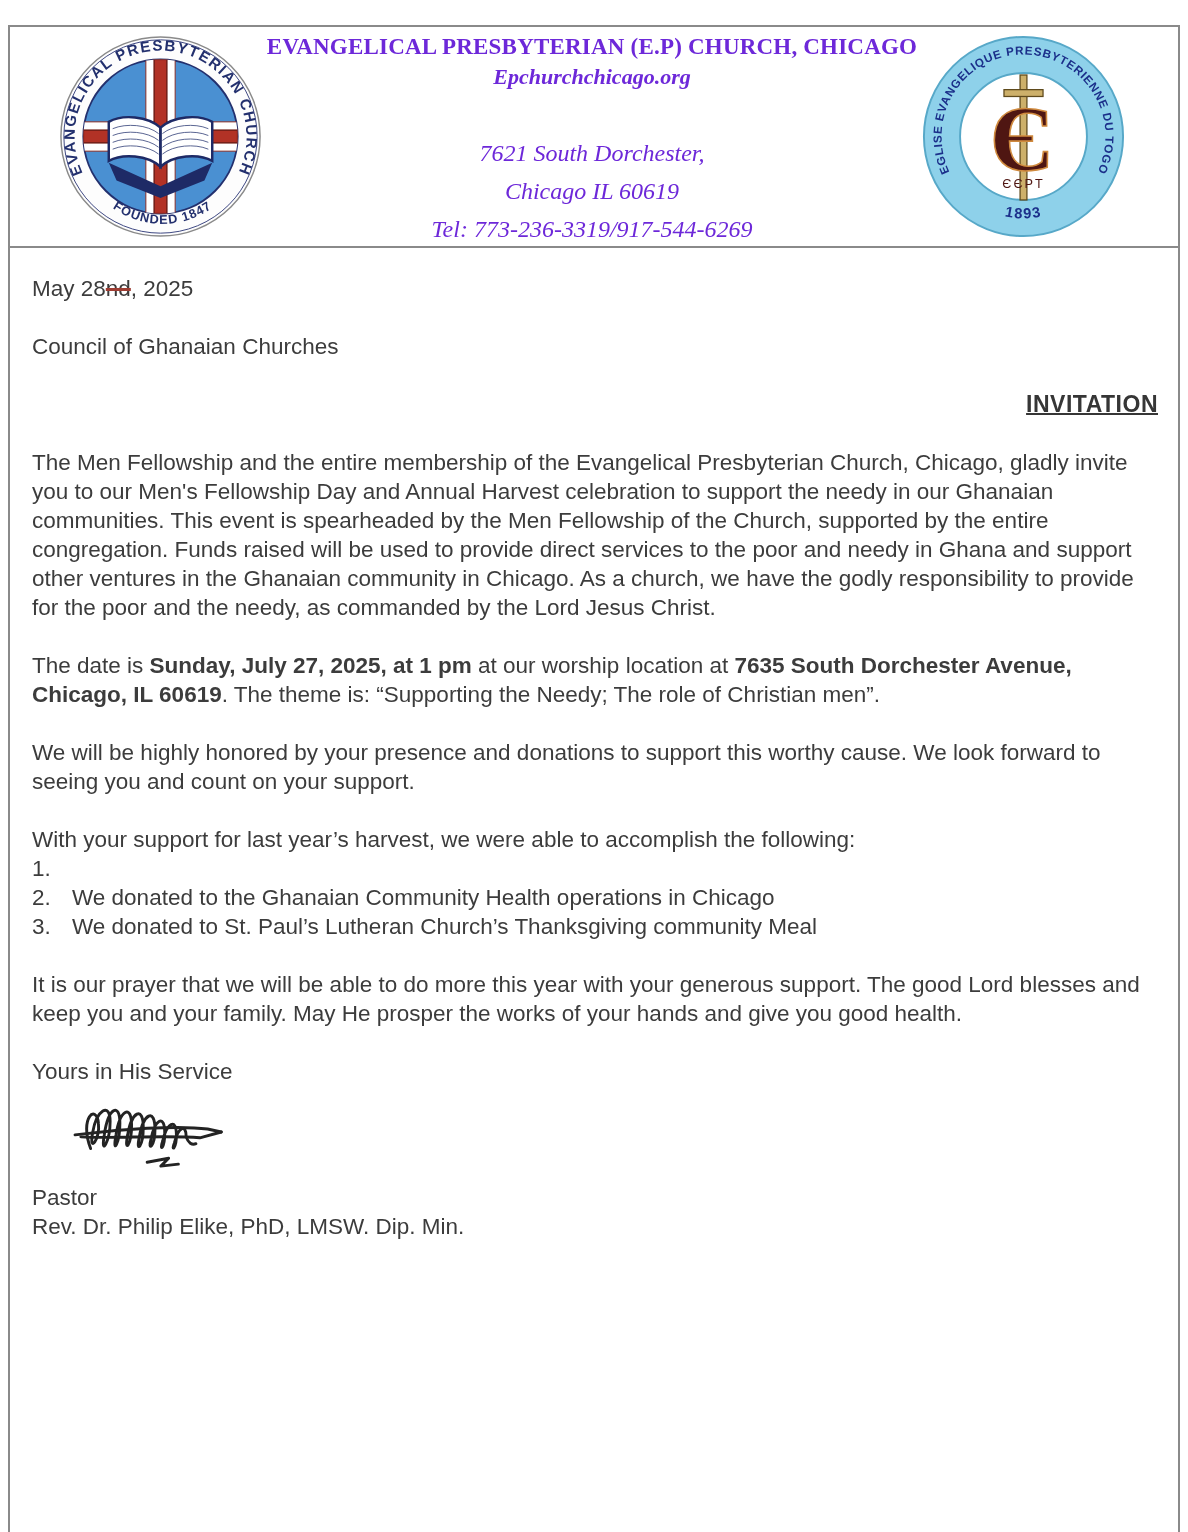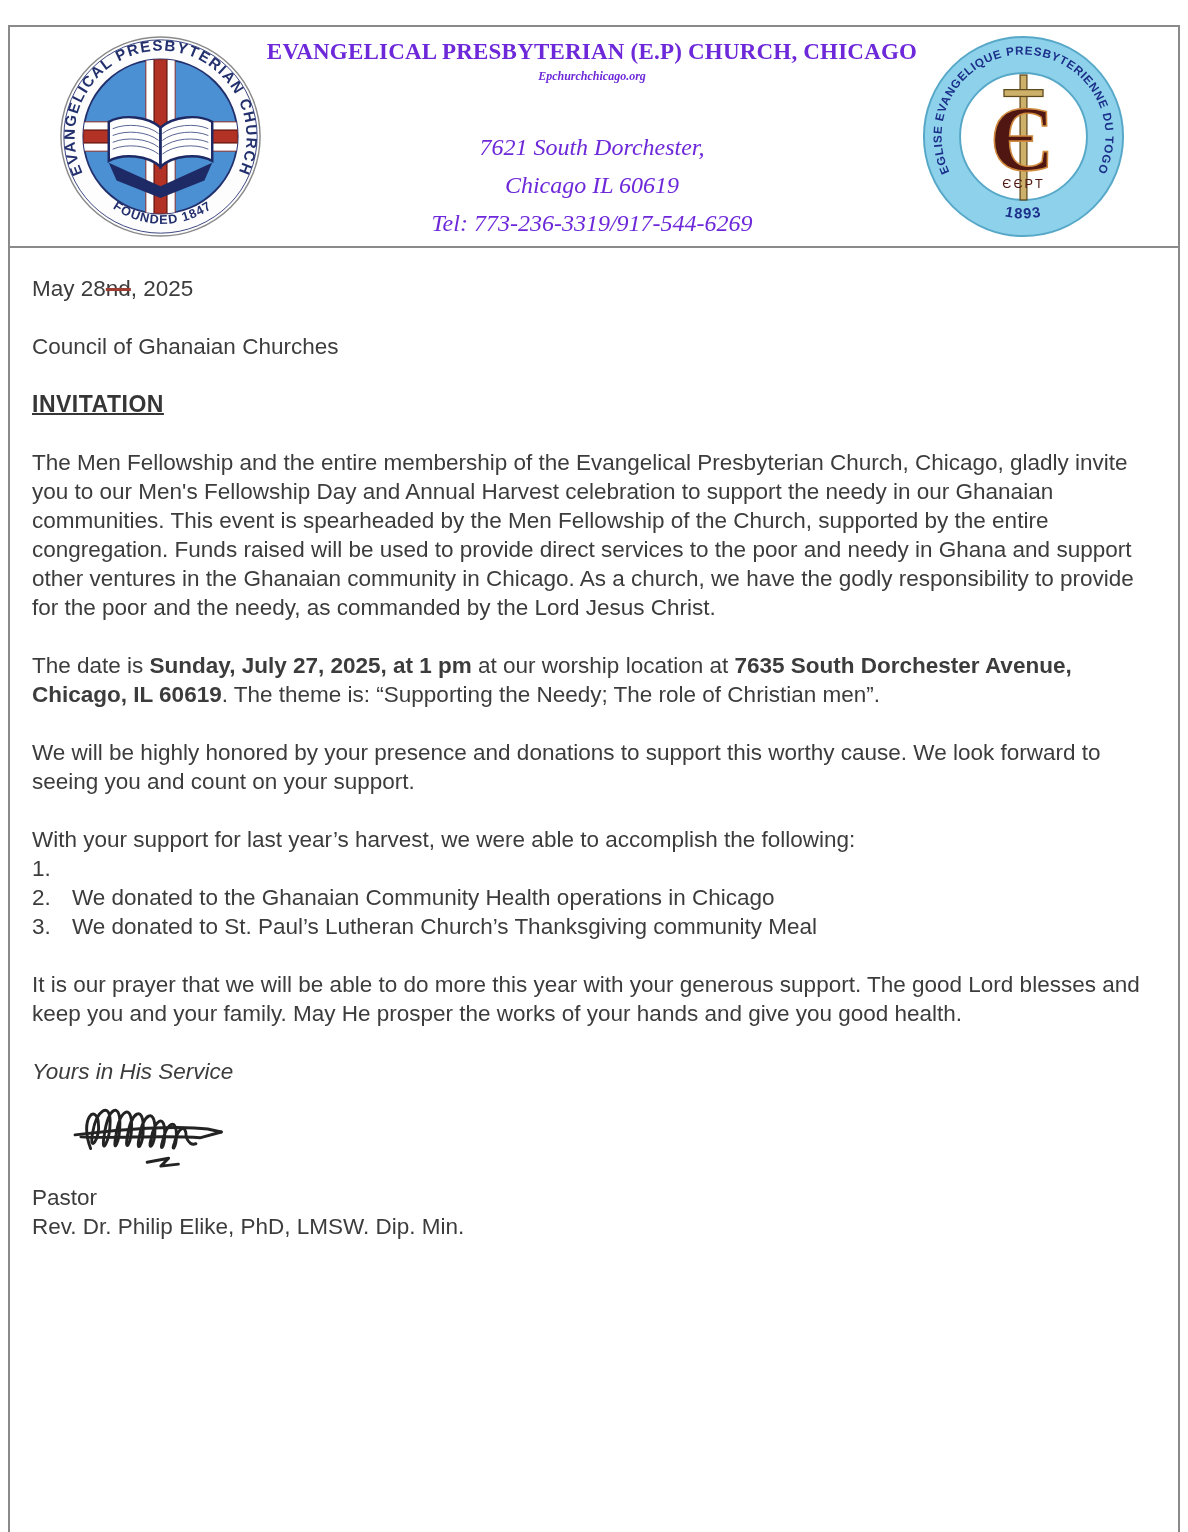--- a/index.html
+++ b/index.html
@@ -32,40 +32,40 @@
   .logo { flex:0 0 auto; }
   .logo svg { display:block; }
   .head-center {
     flex:1 1 auto;
     text-align:center;
     font-family:"Liberation Serif", serif;
     color:#6d28d9;
     padding-top:8px;
   }
   .org-name { font-size:23px; font-weight:bold; letter-spacing:0.2px; }
-  .website  { font-size:12px; font-weight:bold; font-style:italic; margin-top:4px; }
+  .website  { font-size:22px; font-weight:bold; font-style:italic; margin-top:4px; }
   .addr-block { margin-top:44px; font-size:24px; line-height:38px;font-style:italic; }
   .letter { color:#3c3c3c; font-size:22.5px; line-height:29px; }
   .letter p { margin:0 0 29px 0; }
-  .heading-line { text-align:left; margin:0 0 29px 0; }
+  .heading-line { text-align:right; margin:0 0 29px 0; }
   .heading-line span {
     font-weight:bold; font-size:23px; color:#363636;
     text-decoration:underline; text-decoration-thickness:2px;
     letter-spacing:0.5px;
   }
   .strike {
     text-decoration:line-through;
     text-decoration-color:#9e3d33;
     text-decoration-thickness:2.5px;
   }
   .b { font-weight:bold; }
   .list-block { margin:0 0 29px 0; }
   .list-row { display:flex; }
   .list-row .num { flex:0 0 40px; }
-  .closing-line { margin:0 0 6px 0 !important;font-style:italic; }
+  .closing-line { margin:0 0 6px 0 !important; }
   .sig-wrap { margin:2px 0 6px 38px; }
   .name-line { margin:0 !important; }
 </style>
 </head>
 <body>
 
 <div class="page">
   <div class="frame">
 
     <div class="header-box">

